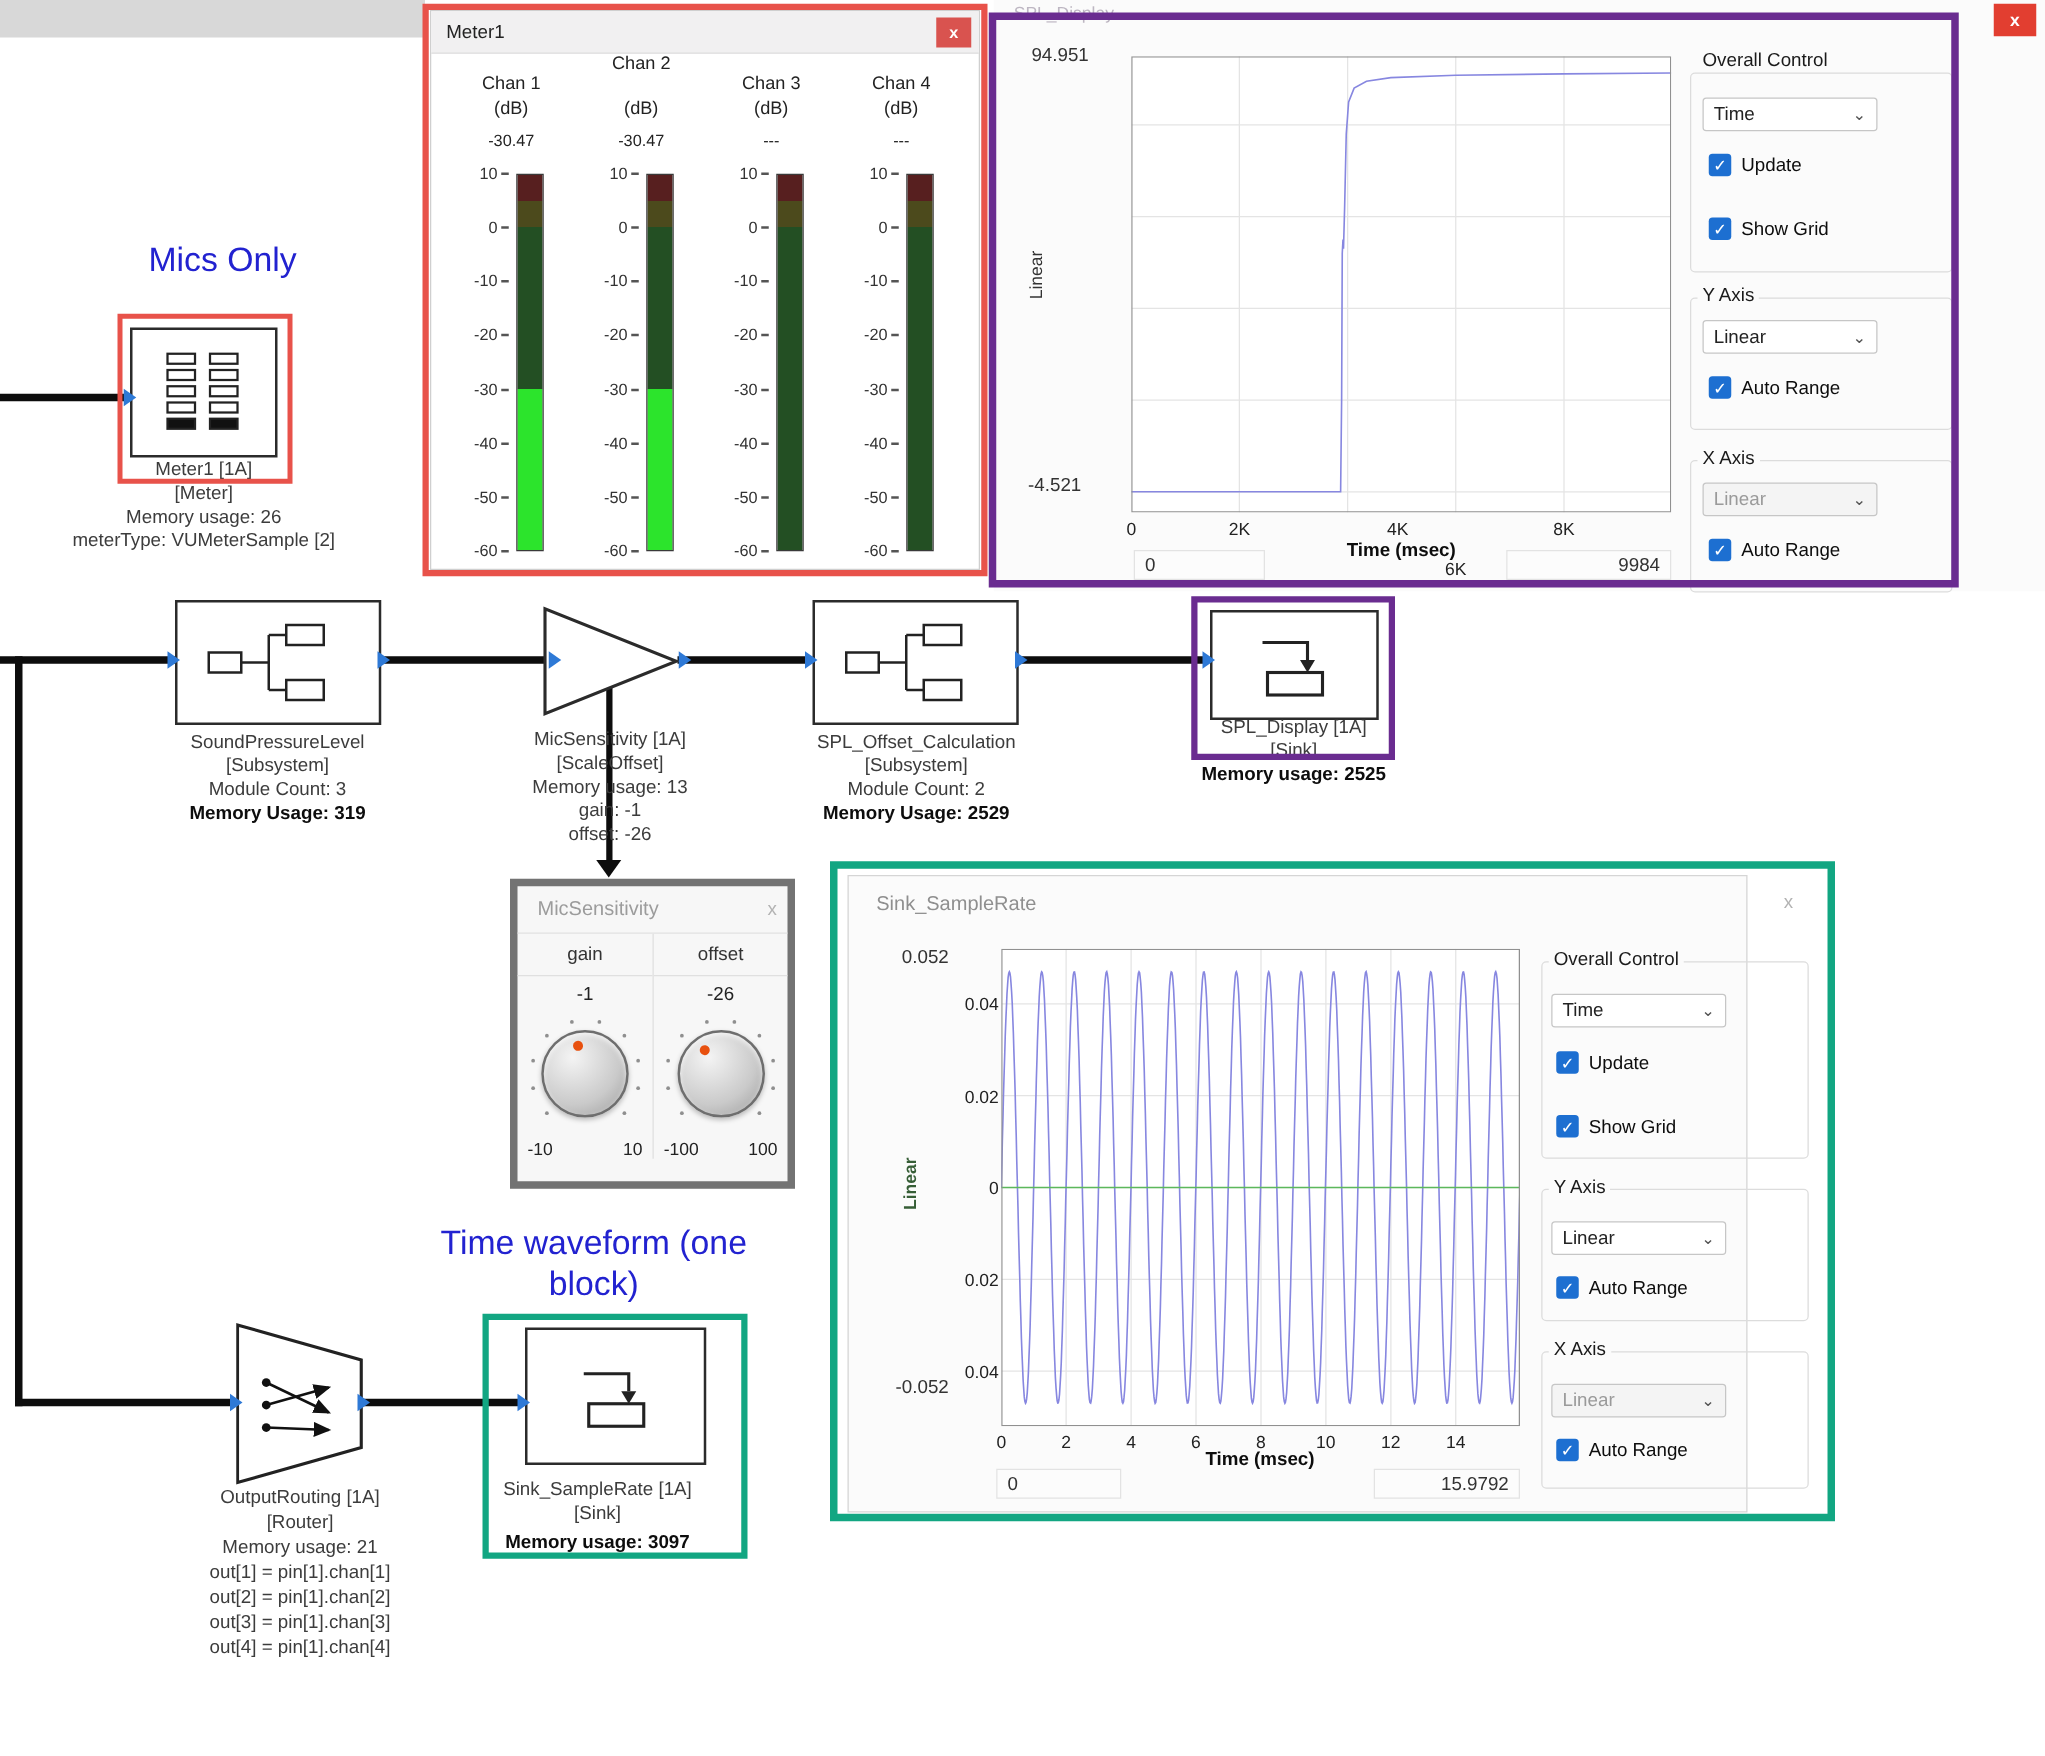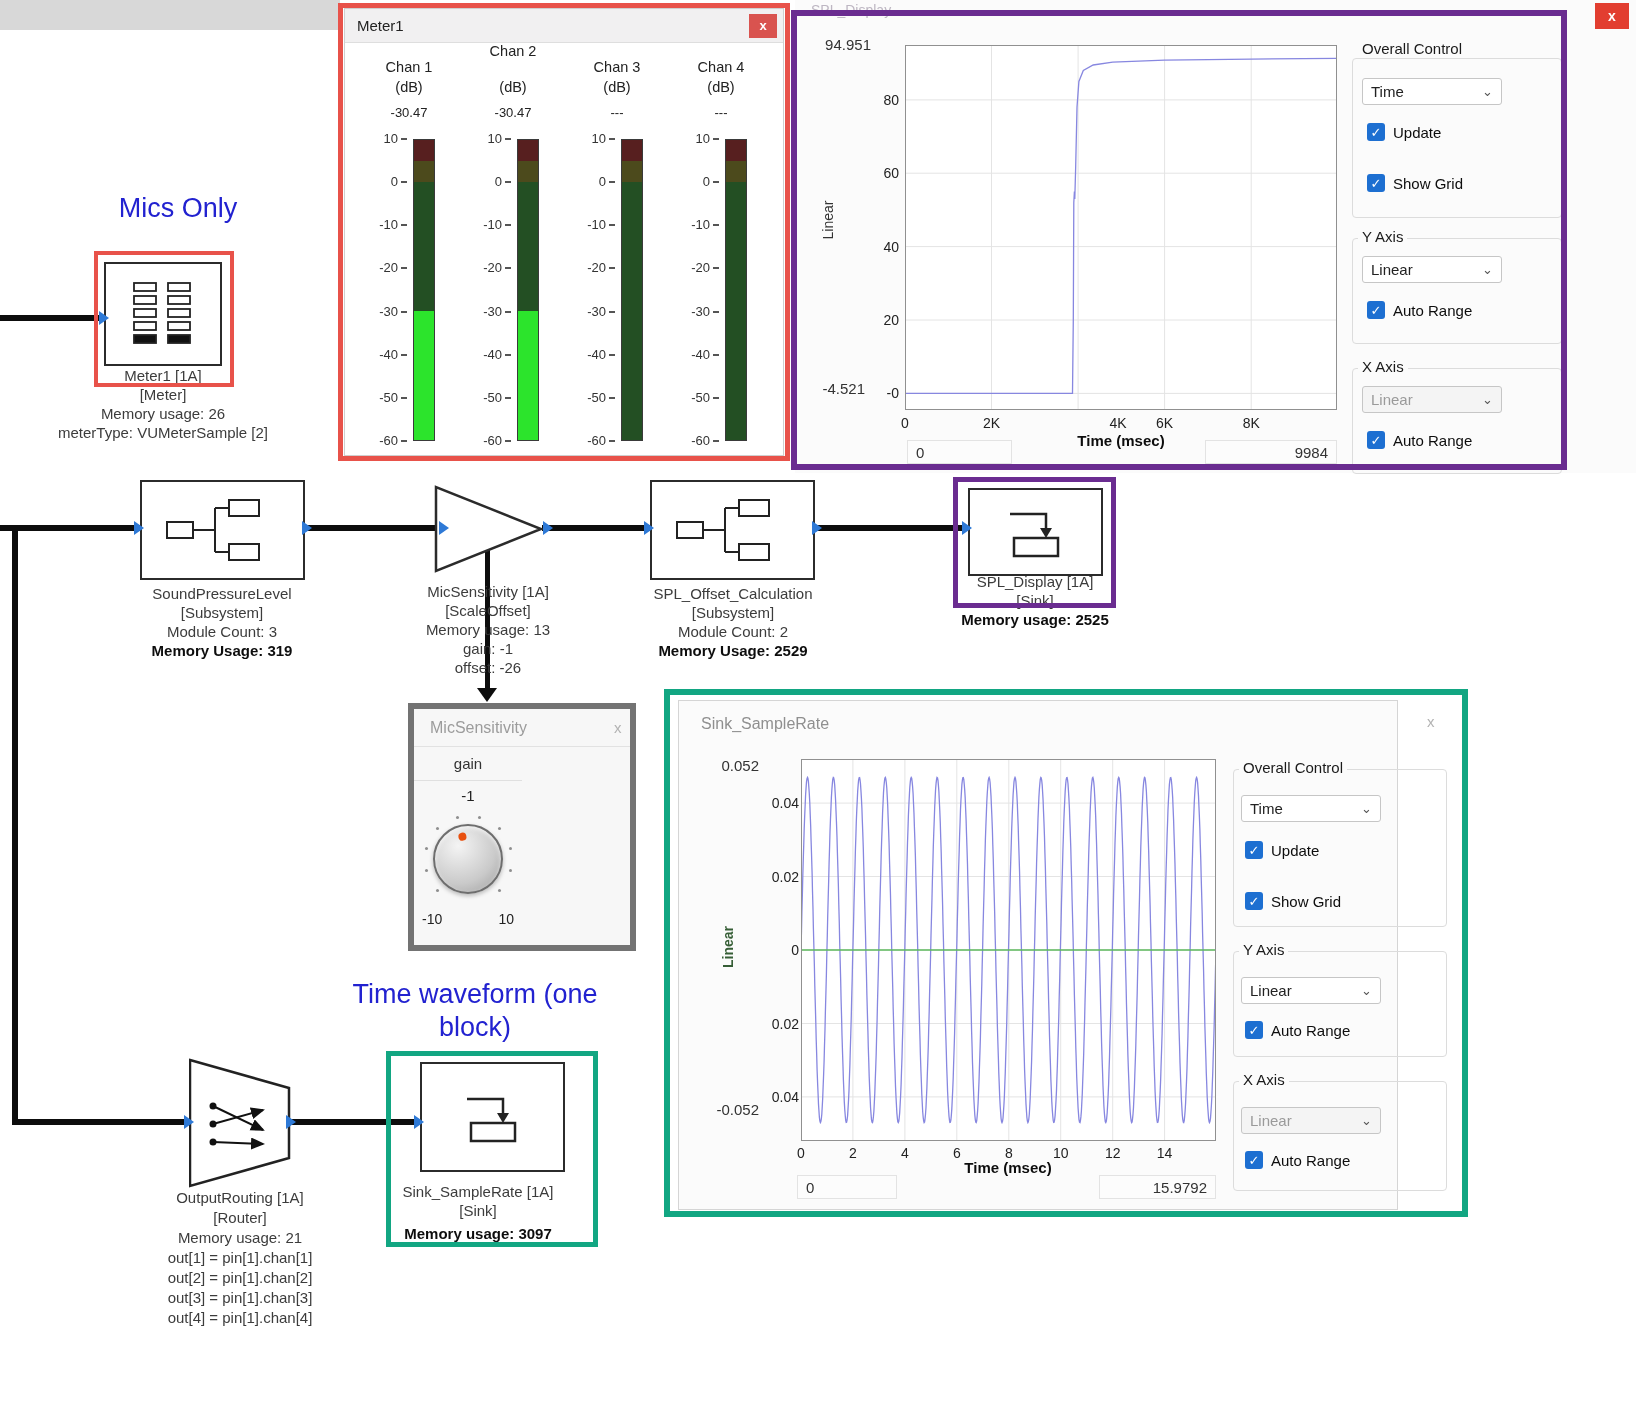--- a/index.html
+++ b/index.html
@@ -485,32 +485,25 @@
         <line x1="346.2" y1="0" x2="346.2" y2="365" stroke="#e4e4e4" stroke-width="1"></line>
         <line x1="0" y1="54.9" x2="432" y2="54.9" stroke="#e4e4e4" stroke-width="1"></line>
         <line x1="0" y1="128.2" x2="432" y2="128.2" stroke="#e4e4e4" stroke-width="1"></line>
         <line x1="0" y1="201.6" x2="432" y2="201.6" stroke="#e4e4e4" stroke-width="1"></line>
         <line x1="0" y1="275.0" x2="432" y2="275.0" stroke="#e4e4e4" stroke-width="1"></line>
         <line x1="0" y1="348.4" x2="432" y2="348.4" stroke="#e4e4e4" stroke-width="1"></line>
         <polyline fill="none" stroke="#8787e0" stroke-width="1.3" points="0.0,348.4 167.5,348.4 168.3,275.0 168.8,157.6 169.4,146.6 169.8,153.9 170.7,120.9 172.0,62.2 173.9,36.5 178.3,25.5 188.2,20.0 207.7,17.1 259.6,15.2 346.2,14.1 432.0,13.4"></polyline>
         <rect x="0.5" y="0.5" width="431" height="364" fill="none" stroke="#909090" stroke-width="1"></rect>
       </svg>
   </div>
-  <div id="spl-yticks" class="ytick-col" style="left:56px;top:45px;width:48px;height:365px">
-      <div class="ytick" style="top: 46.9px;">80</div>
-      <div class="ytick" style="top: 120.2px;">60</div>
-      <div class="ytick" style="top: 193.6px;">40</div>
-      <div class="ytick" style="top: 267px;">20</div>
-      <div class="ytick" style="top: 340.4px;">-0</div>
-    </div>
   <div id="spl-xticks" class="xtick-row" style="left:110px;top:415px;width:432px;height:18px">
       <div class="xtick" style="left: 0px;">0</div>
       <div class="xtick" style="left: 86.5px;">2K</div>
       <div class="xtick" style="left: 173.1px; margin-left: 40px;">4K</div>
-      <div class="xtick" style="left: 259.6px;">6K</div>
+      <div class="xtick" style="left: 259.6px; margin-top: 32px;">6K</div>
       <div class="xtick" style="left: 346.2px;">8K</div>
     </div>
   <div class="time-label" style="left:326px;top:432px">Time (msec)</div>
   <div class="range-field" style="left:112px;top:440px;width:105px">0</div>
   <div class="range-field right" style="left:410px;top:440px;width:132px">9984</div>
 
   <div class="ctrl-group" style="left:557px;top:58px;width:210px;height:160px"></div>
   <span class="grp-label" style="left:563px;top:40px">Overall Control</span>
   <div class="dd" style="left:567px;top:78px;width:140px">
     <span>Time</span>
@@ -648,20 +641,34 @@
           <div class="knob-ticks"></div>
           <div class="knob">
             <div class="knob-dot" style="transform:rotate(-14deg) translateY(-23px)"></div>
           </div>
         </div>
         <div class="mic-range">
           <span>-10</span>
           <span>10</span>
         </div>
       </div>
+      <div class="mic-col">
+        <div class="mic-head">offset</div>
+        <div class="mic-val">-26</div>
+        <div class="mic-knob-wrap">
+          <div class="knob-ticks"></div>
+          <div class="knob">
+            <div class="knob-dot" style="transform:rotate(-35deg) translateY(-23px)"></div>
+          </div>
+        </div>
+        <div class="mic-range">
+          <span>-100</span>
+          <span>100</span>
+        </div>
+      </div>
     </div>
 </div>
 
 <div class="annotation ann-red" style="left:338px;top:3px;width:452px;height:458px"></div>
 <div class="annotation ann-red-sm" style="left:94px;top:251px;width:140px;height:136px"></div>
 <div class="annotation ann-purple" style="left:791px;top:10px;width:776px;height:460px"></div>
 <div class="annotation ann-purple-sm" style="left:953px;top:477px;width:163px;height:131px"></div>
 <div class="annotation ann-teal" style="left:664px;top:689px;width:804px;height:528px"></div>
 <div class="annotation ann-teal-sm" style="left:386px;top:1051px;width:212px;height:196px"></div>
 

